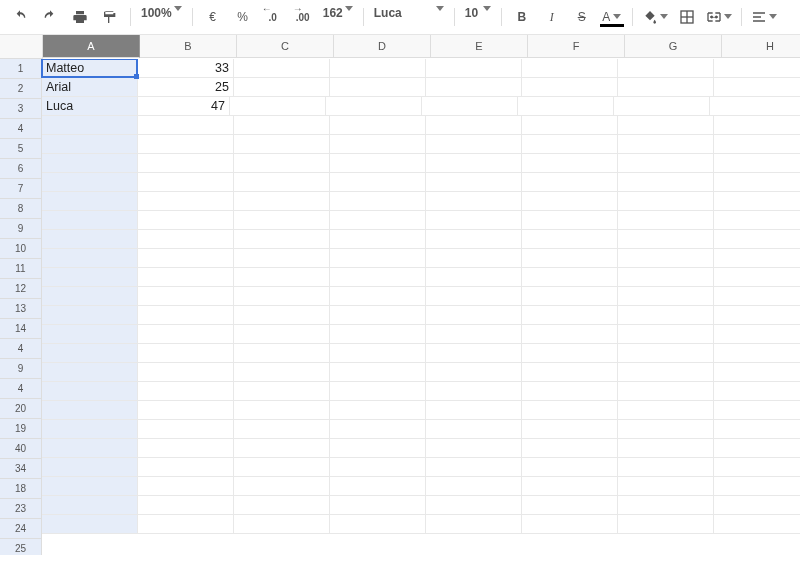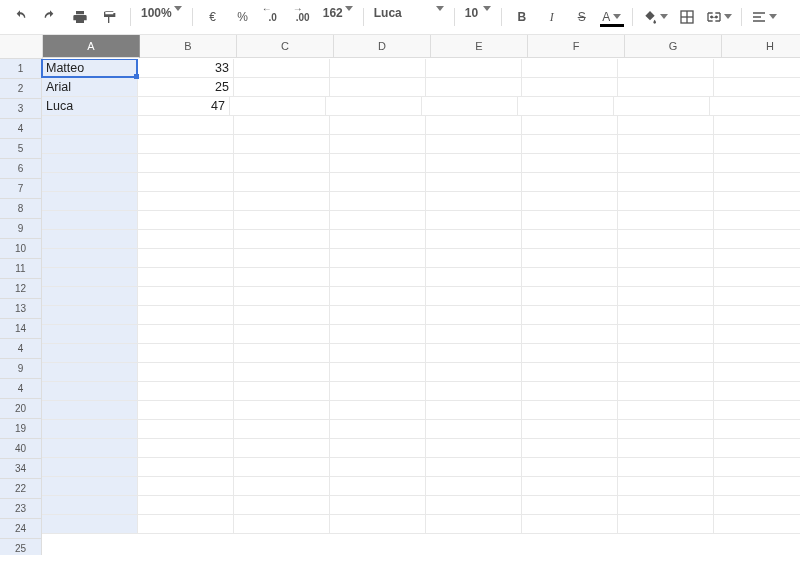--- a/index.html
+++ b/index.html
@@ -192,21 +192,21 @@
             <div class="rh selcol">12</div>
             <div class="rh selcol">13</div>
             <div class="rh selcol">14</div>
             <div class="rh selcol">4</div>
             <div class="rh selcol">9</div>
             <div class="rh selcol">4</div>
             <div class="rh selcol">20</div>
             <div class="rh selcol">19</div>
             <div class="rh selcol">40</div>
             <div class="rh selcol">34</div>
-            <div class="rh selcol">22</div>
+            <div class="rh selcol">18</div>
             <div class="rh selcol">23</div>
             <div class="rh selcol">24</div>
             <div class="rh selcol">25</div>
           </div>
       <div class="cells" id="cells">
             <div class="crow">
               <div class="cell selcol" style="width: 96px;">Matteo</div>
               <div class="cell right" style="width: 96px;">33</div>
               <div class="cell" style="width: 96px;"></div>
               <div class="cell" style="width: 96px;"></div>

